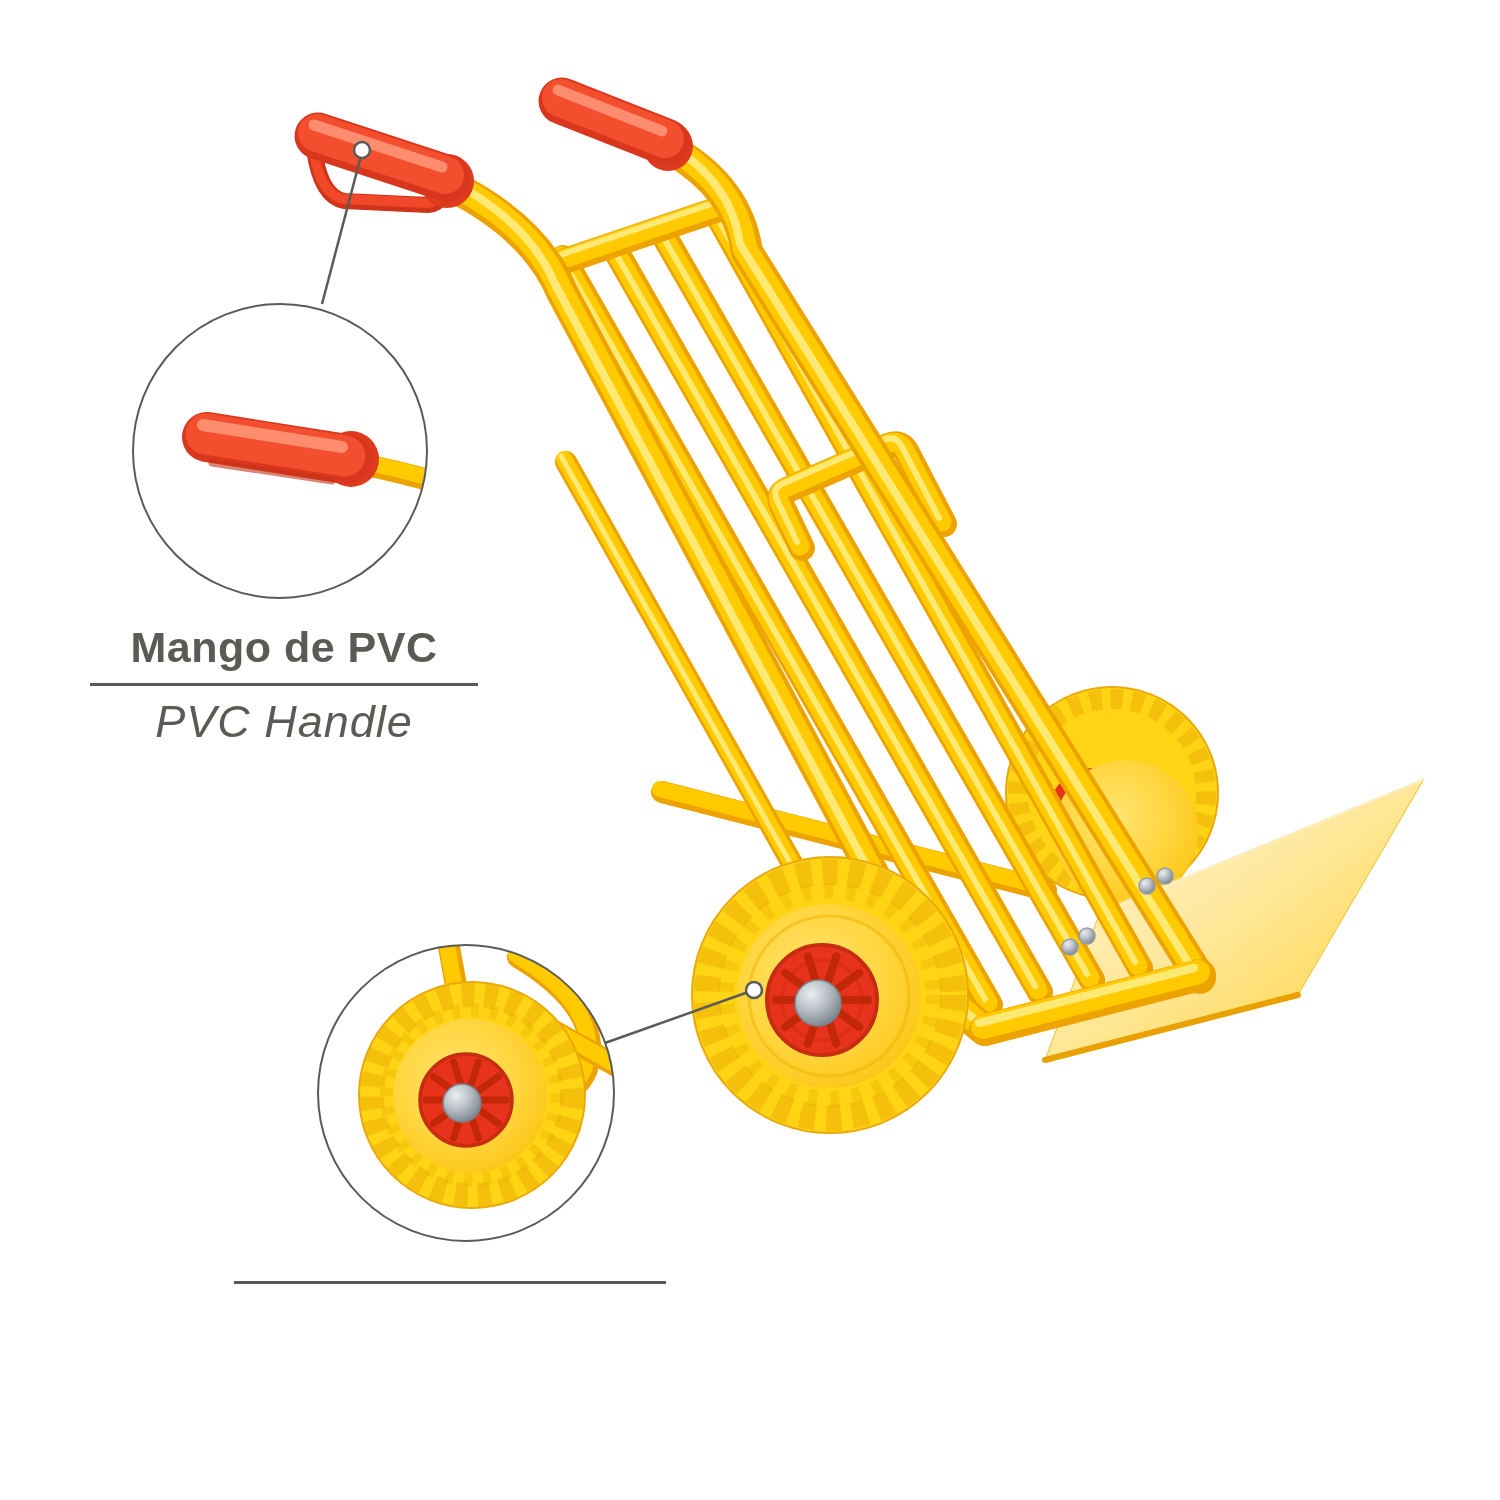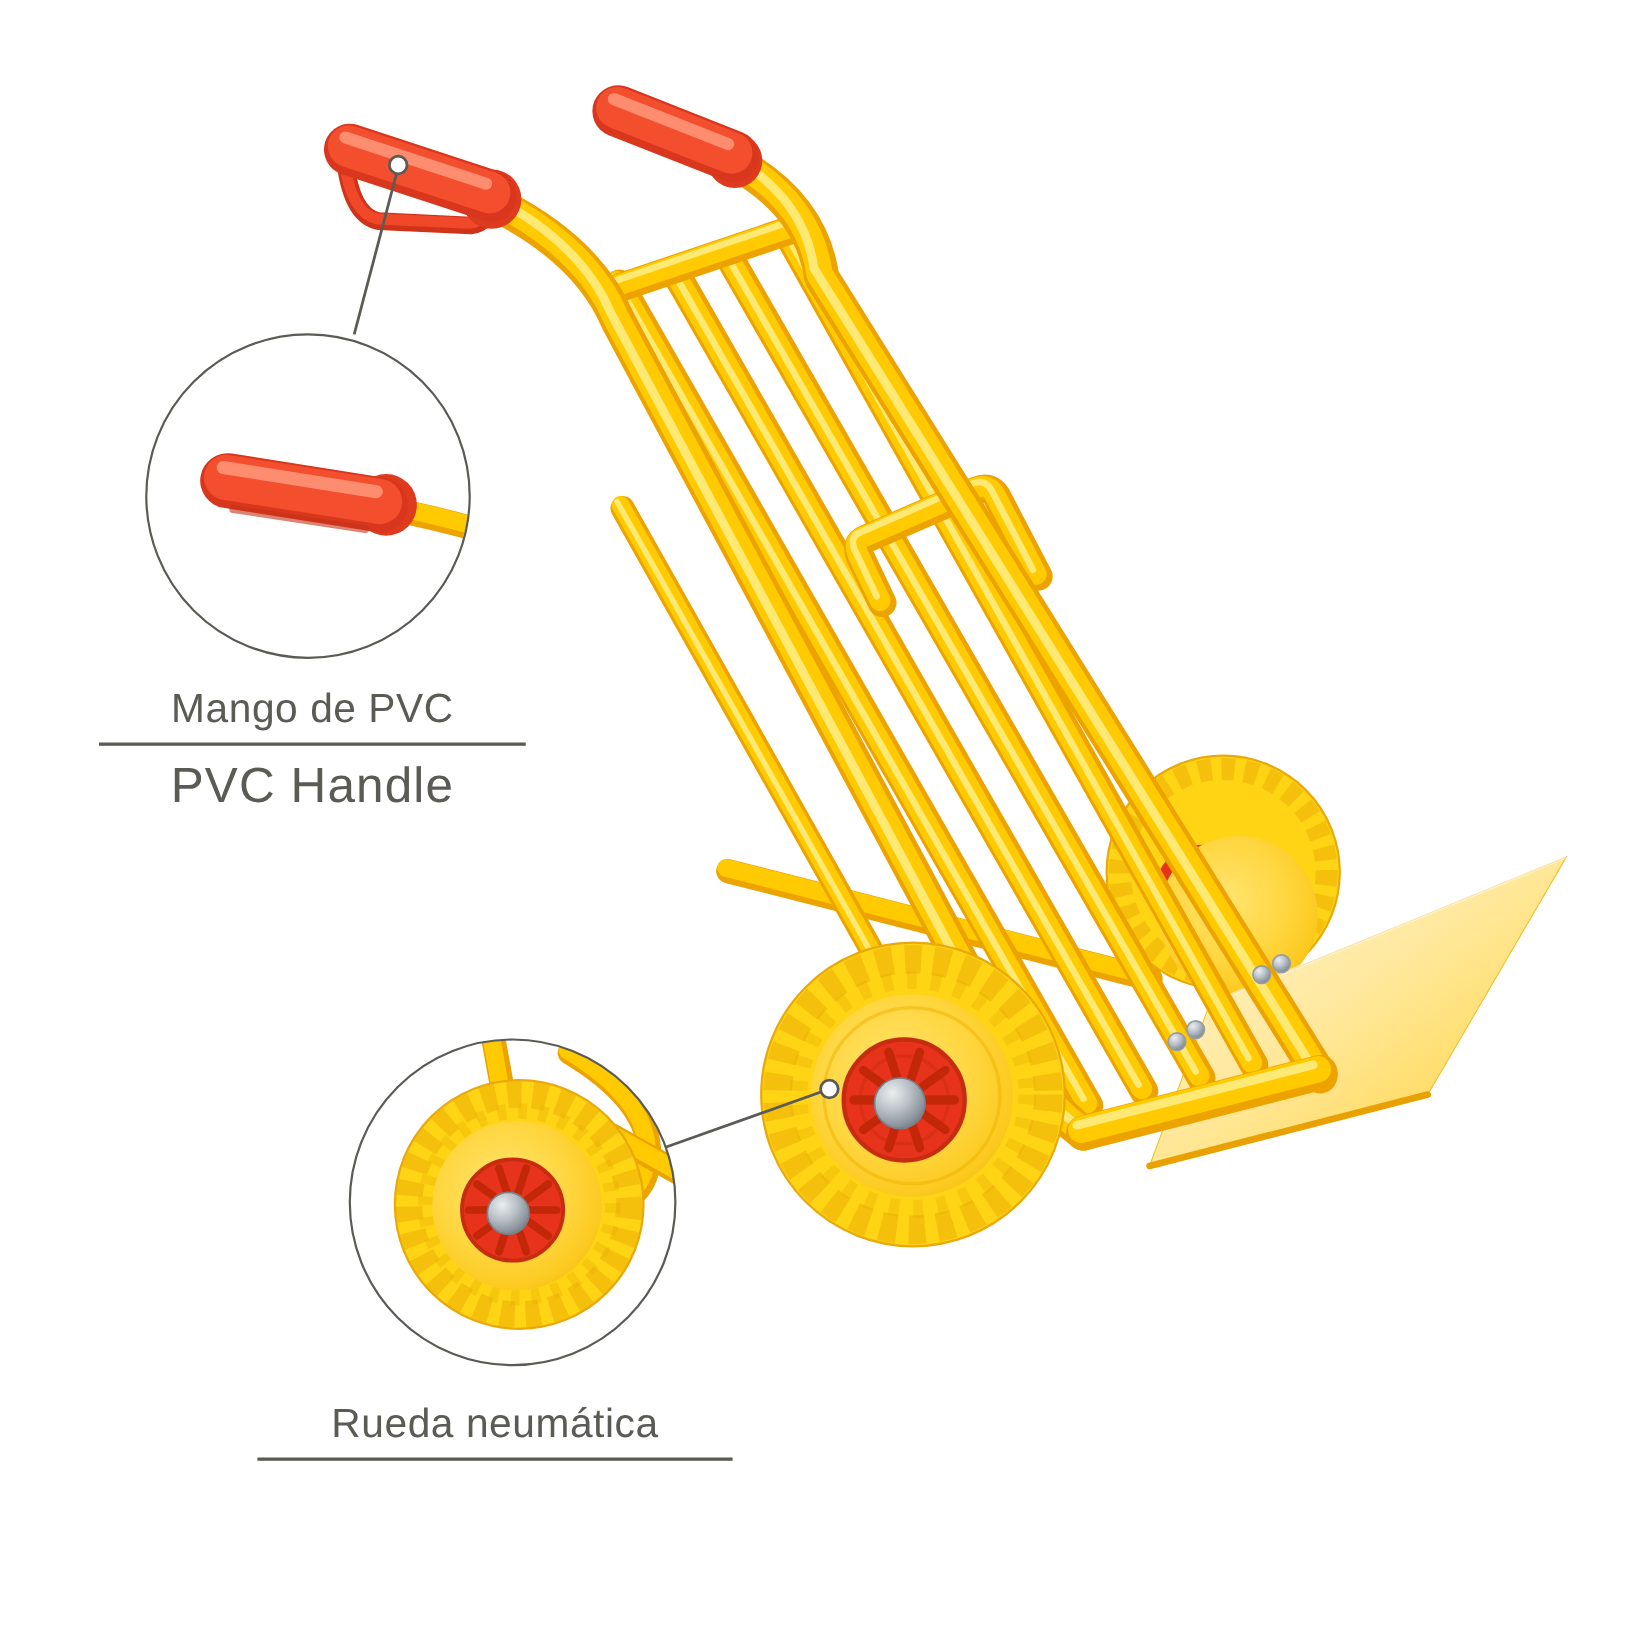--- a/index.html
+++ b/index.html
@@ -20,23 +20,23 @@
   .gm{stroke:var(--handle-red,#F34E2E);stroke-width:38px;}
   .gh{stroke:#FF9377;stroke-width:11px;opacity:.9;}
   .lb{stroke:#CF3319;stroke-width:16px;}
   .lm{stroke:#F04828;stroke-width:10px;}
 
   .annot{stroke:var(--annotation-gray,#5B5B56);fill:none;}
 
   
   .callout{position:absolute;display:flex;flex-direction:column;align-items:center;
            color:var(--annotation-gray,#5B5B56);text-align:center;}
-  .callout-title{font-size:37px;line-height:1.2;letter-spacing:.5px;font-weight:400;white-space:nowrap;}
+  .callout-title{font-size:43px;line-height:1.2;letter-spacing:.5px;font-weight:700;white-space:nowrap;}
   .callout-underline{height:3px;background:var(--annotation-gray,#5B5B56);margin-top:9px;}
-  .callout-subtitle{font-size:45px;line-height:1.0;letter-spacing:1px;margin-top:13px;white-space:nowrap;}
+  .callout-subtitle{font-size:45px;line-height:1.0;font-style:italic;letter-spacing:1px;margin-top:13px;white-space:nowrap;}
   #callout-handle{left:34px;top:622px;width:500px;}
   #callout-handle .callout-underline{width:388px;}
   #callout-wheel{left:200px;top:1272px;width:500px;}
   #callout-wheel .callout-underline{width:432px;}
 </style>
 </head>
 <body>
 
 <div class="stage">
 
@@ -230,17 +230,16 @@
   </g>
 </svg>
 
   <div class="callout" id="callout-handle">
     <div class="callout-title">Mango de PVC</div>
     <div class="callout-underline"></div>
     <div class="callout-subtitle">PVC Handle</div>
   </div>
 
   <div class="callout" id="callout-wheel">
-    <div class="callout-title">Rueda neumática</div>
     <div class="callout-underline"></div>
   </div>
 
 </div>
 
 </body></html>

